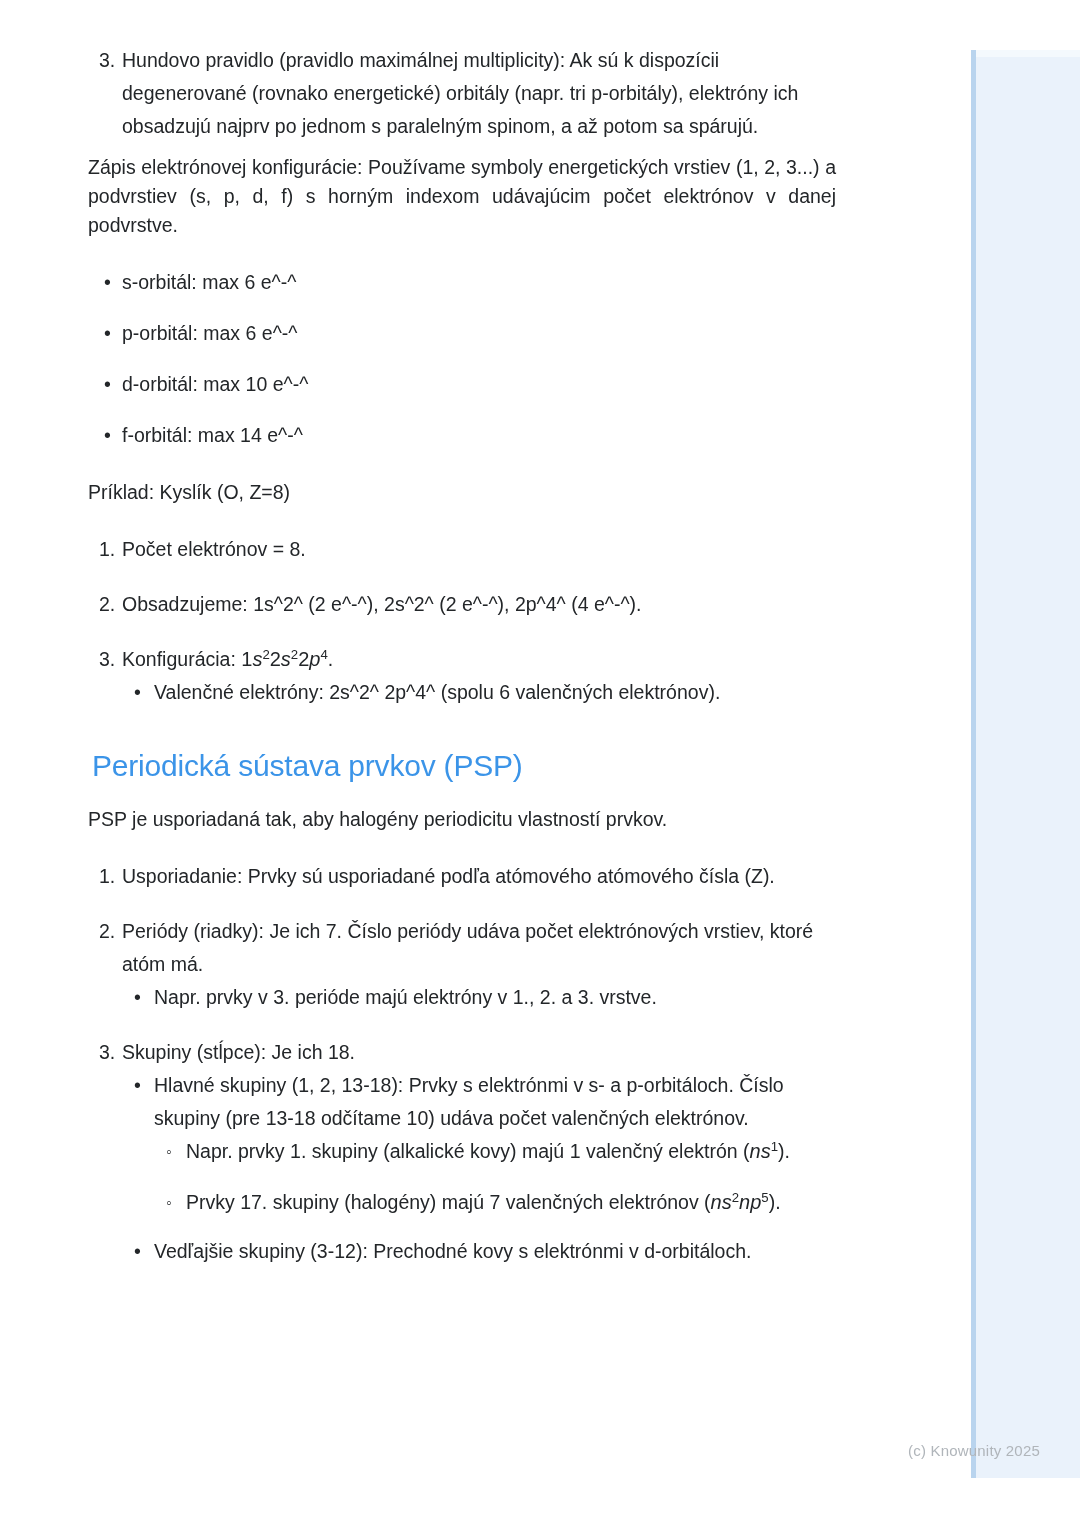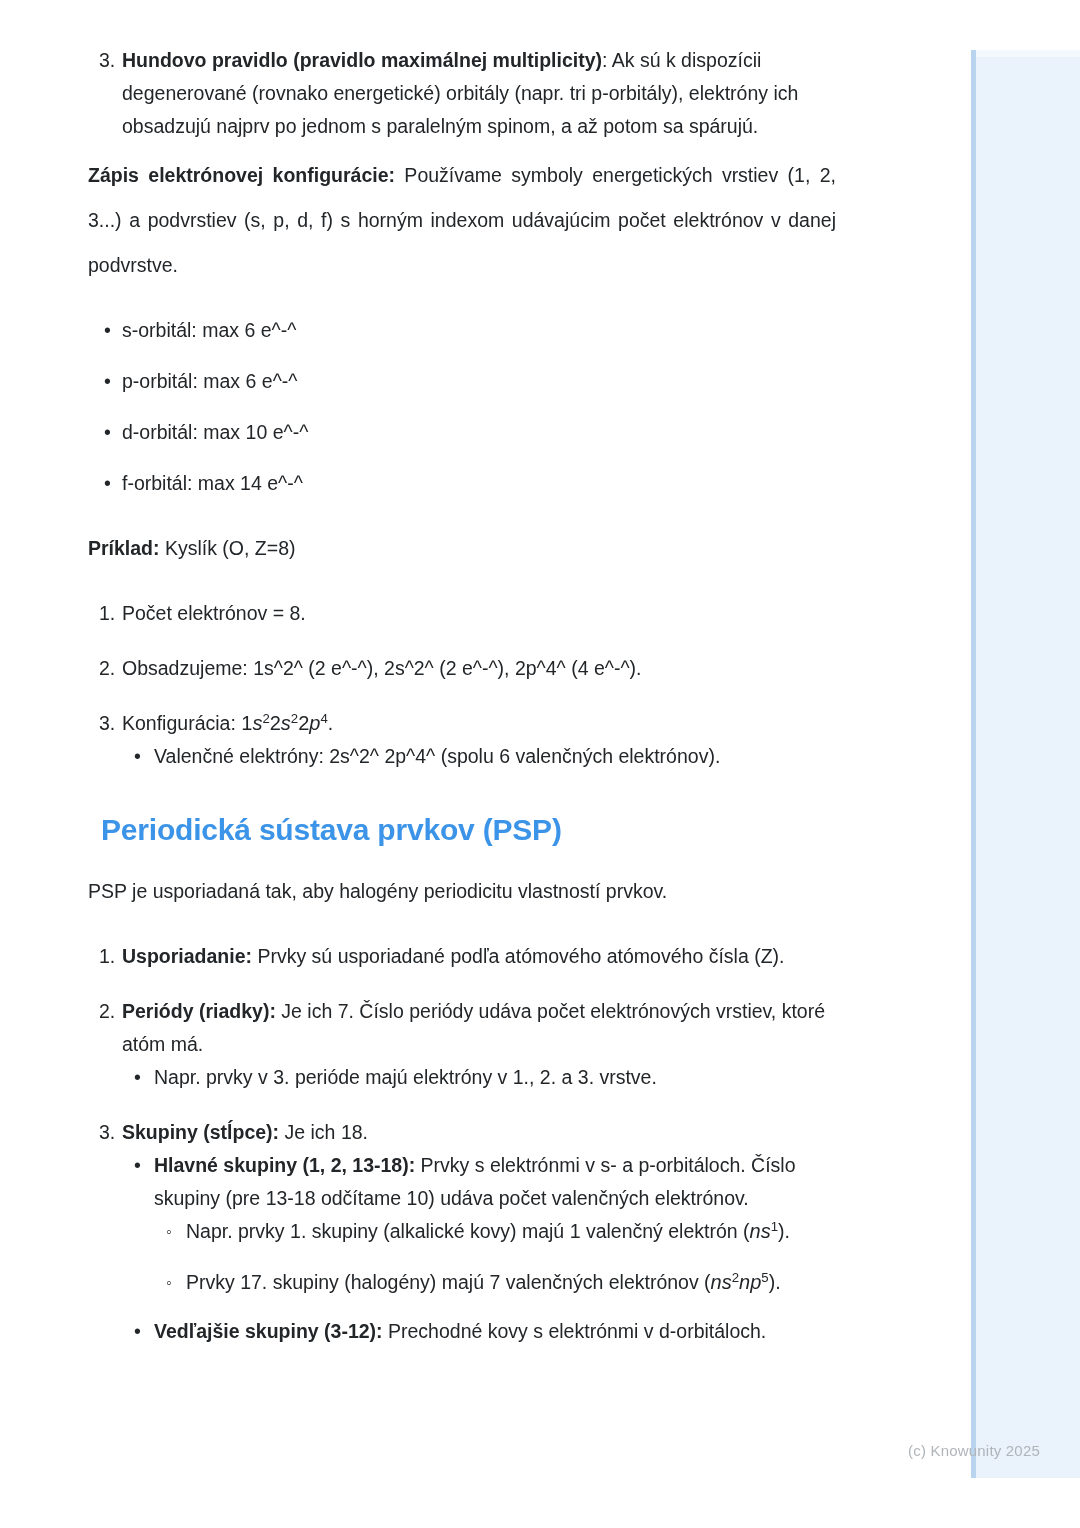--- a/index.html
+++ b/index.html
@@ -62,33 +62,33 @@
     position: absolute;
     left: 88px;
     top: 44px;
     width: 748px;
   }
 
   
   p.para {
     margin: 0 0 26px 0;
     font-size: 19.5px;
-    line-height: 45px;
+    line-height: 29px;
     color: #232629;
   }
   p.para.justify {
     text-align: justify;
   }
-  b, strong { font-weight: 700; }
+  b, strong { font-weight: 400; }
 
   h2.section-title {
-    margin: 38px 0 20px 13px;
+    margin: 38px 0 20px 4px;
     font-size: 30px;
     line-height: 38px;
-    font-weight: 700;
+    font-weight: 400;
     color: #3b94e8;
     letter-spacing: -0.2px;
   }
 
   
   ol.num, ul.bul {
     margin: 0;
     padding: 0;
     list-style: none;
   }

